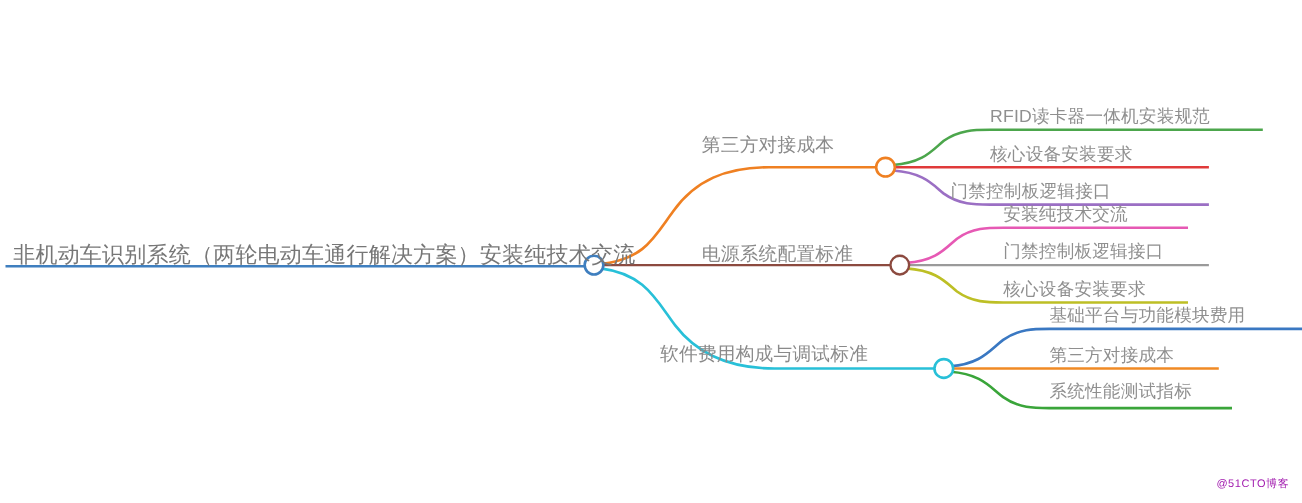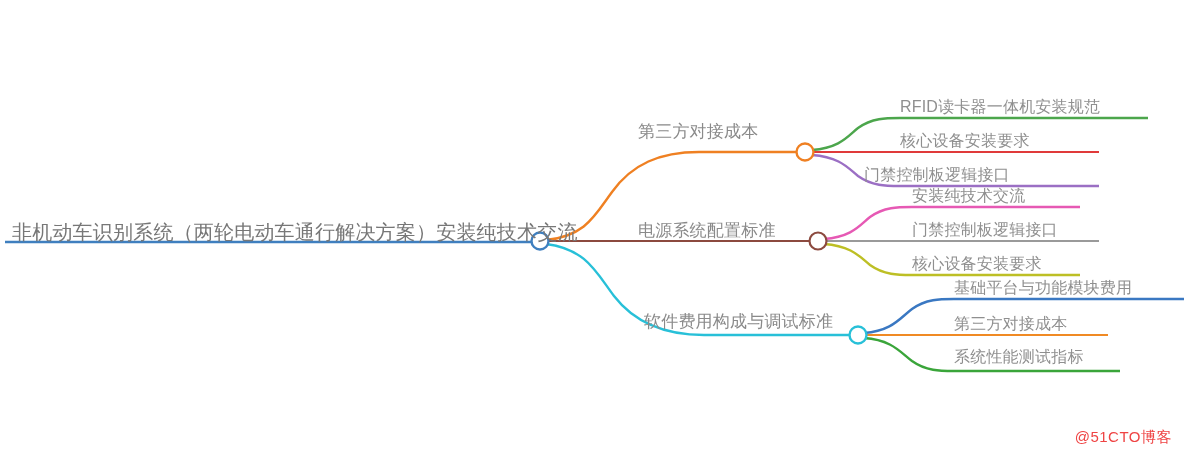--- a/index.html
+++ b/index.html
@@ -39,22 +39,22 @@
     color: #8a8a8a;
   }
   .leaf-label {
     font-size: 16px;
     color: #8f8f8f;
   }
   #watermark {
     position: absolute;
     right: 12px;
     bottom: 10px;
-    font-size: 15px;
-    color: #ef4444;
+    font-size: 10px;
+    color: #a21caf;
     font-family: "Liberation Sans", "DejaVu Sans", sans-serif;
     letter-spacing: 0.5px;
     user-select: none;
   }
 </style>
 </head>
 <body>
 
 <svg id="mindmap-canvas" viewBox="0 0 1184 457" xmlns="http://www.w3.org/2000/svg">
 
@@ -83,21 +83,21 @@
   <circle cx="818" cy="241" r="8.5" fill="#ffffff" stroke="#8c4a3f" stroke-width="2.2"></circle>
   <circle cx="858" cy="335" r="8.5" fill="#ffffff" stroke="#28c0d8" stroke-width="2.4"></circle>
 </svg>
 
 <div class="node-label root-label" style="left:12px; top:222px;">非机动车识别系统（两轮电动车通行解决方案）安装纯技术交流</div>
 
 <div class="node-label branch-label" style="left:638px; top:123px;">第三方对接成本</div>
 
 <div class="node-label branch-label" style="left:638px; top:222px;">电源系统配置标准</div>
 
-<div class="node-label branch-label" style="left:644px; top:313px;">软件费用构成与调试标准</div>
+<div class="node-label branch-label" style="left:600px; top:313px;">软件费用构成与调试标准</div>
 
 <div class="node-label leaf-label" style="left:900px; top:99px;">RFID读卡器一体机安装规范</div>
 
 <div class="node-label leaf-label" style="left:900px; top:133px;">核心设备安装要求</div>
 
 <div class="node-label leaf-label" style="left:864px; top:167px;">门禁控制板逻辑接口</div>
 
 <div class="node-label leaf-label" style="left:912px; top:188px;">安装纯技术交流</div>
 
 <div class="node-label leaf-label" style="left:912px; top:222px;">门禁控制板逻辑接口</div>

